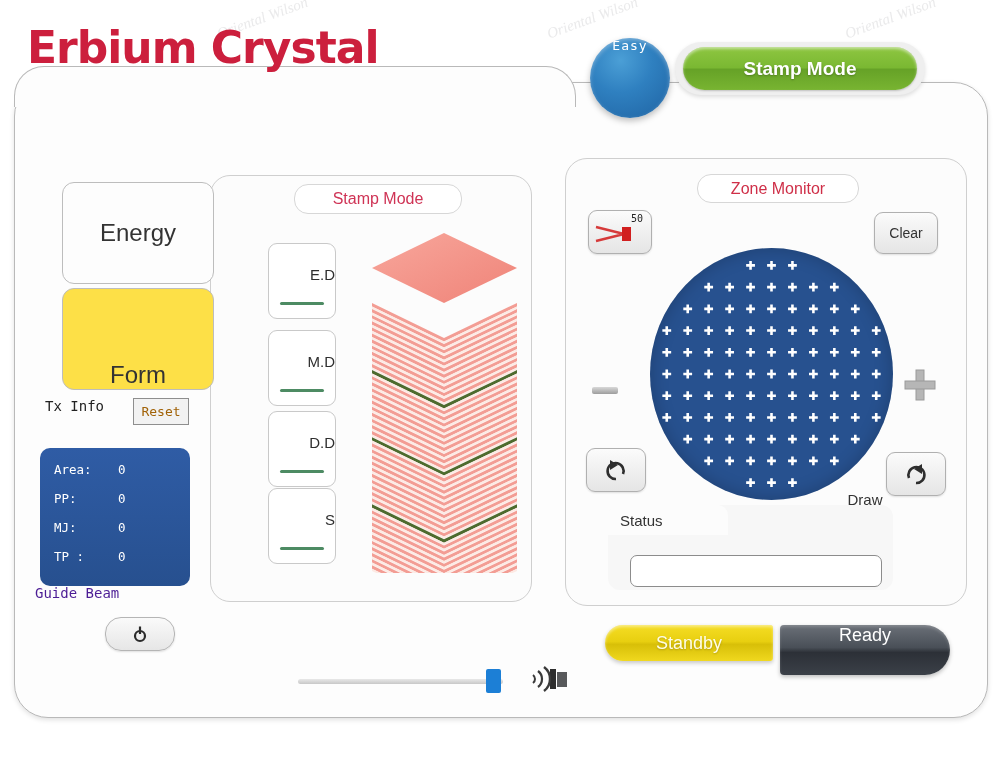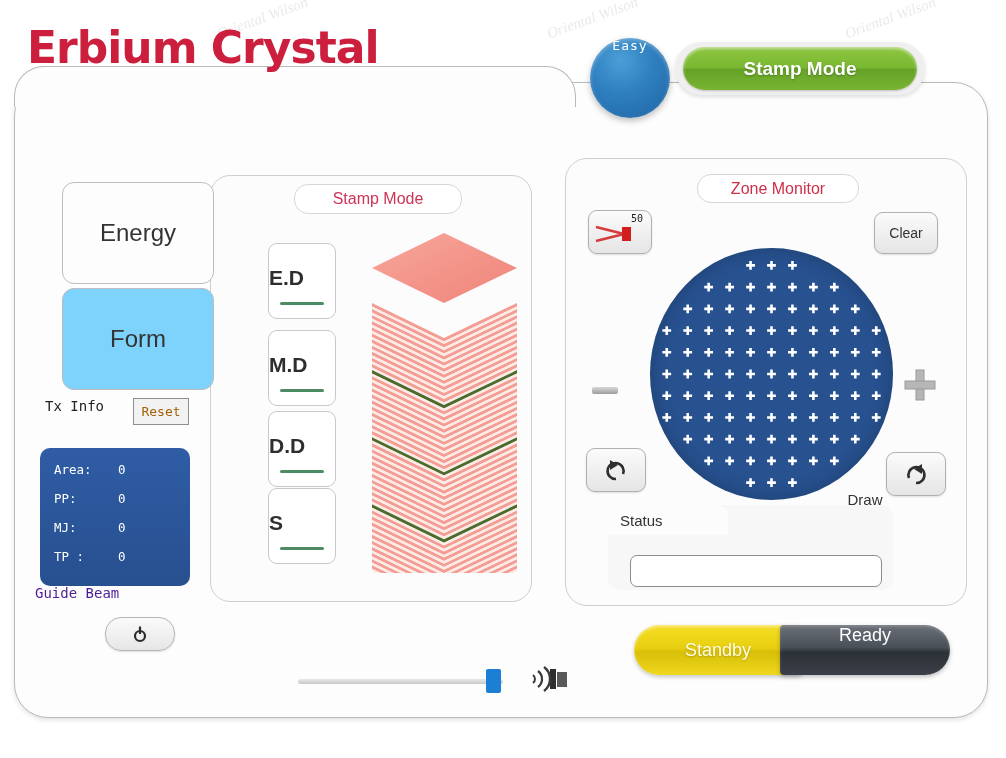--- a/index.html
+++ b/index.html
@@ -58,37 +58,37 @@
     background:#fcfcfc;border:1.5px solid #cfcfcf;border-radius:20px;
   }
   .tab-energy{
     position:absolute;left:62px;top:182px;width:150px;height:100px;z-index:14;
     background:#fdfdfd;border:1.5px solid #bdbdbd;border-radius:12px;
     display:flex;align-items:center;justify-content:center;
     font-size:24px;color:#333;
   }
   .tab-form{
     position:absolute;left:62px;top:288px;width:150px;height:100px;z-index:13;
-    background:#7dd3fc;border:1.5px solid #bdbdbd;border-radius:12px;
-    display:flex;align-items:center;justify-content:center;
+    background:#fde047;border:1.5px solid #bdbdbd;border-radius:12px;
+    display:flex;align-items:flex-end;justify-content:center;
     font-size:24px;color:#333;
   }
   .stamp-mode-pill{
     position:absolute;left:294px;top:184px;width:166px;height:28px;z-index:16;
     background:#fff;border:1.3px solid #d7d7d7;border-radius:14px;
     display:flex;align-items:center;justify-content:center;
     font-size:16px;color:#cf3355;
   }
   .mode-btn{
     position:absolute;left:268px;width:66px;height:74px;z-index:16;
     background:#fff;border:1.3px solid #c9c9c9;border-radius:9px;
   }
   .mode-btn .lbl{
-    position:absolute;left:0;right:0;top:22px;text-align:left;
-    font-size:21px;font-weight:bold;color:#2e2e2e;
+    position:absolute;left:0;right:0;top:22px;text-align:right;
+    font-size:15px;font-weight:normal;color:#2e2e2e;
   }
   .mode-btn .bar{
     position:absolute;left:11px;right:11px;bottom:13px;height:3.5px;
     background:#4d8b63;border-radius:2px;
   }
   
   .stack{position:absolute;left:367px;top:228px;width:155px;height:345px;z-index:15;}
   
   .tx-label{
     position:absolute;left:45px;top:398px;z-index:14;
@@ -167,21 +167,21 @@
   .draw-tab{
     position:absolute;left:830px;top:485px;width:70px;height:28px;z-index:15;
     display:flex;align-items:center;justify-content:center;font-size:15px;color:#333;
   }
   .status-input{
     position:absolute;left:630px;top:555px;width:250px;height:30px;z-index:16;
     background:#fff;border:1.4px solid #8c8c8c;border-radius:7px;
   }
   
   .standby{
-    position:absolute;left:634px;top:625px;width:168px;height:50px;z-index:24;
+    position:absolute;left:605px;top:625px;width:168px;height:36px;z-index:24;
     border-radius:25px 4px 4px 25px;
     background:linear-gradient(to bottom,#f5dd24 0%,#e8cf10 46%,#d8bf08 54%,#f0d81e 100%);
     box-shadow:0 2px 4px rgba(0,0,0,.22),inset 0 2px 3px rgba(255,255,255,.45);
     display:flex;align-items:center;justify-content:center;
     color:#fffde6;font-size:18px;text-shadow:0 1px 2px rgba(0,0,0,.2);
   }
   .ready{
     position:absolute;left:780px;top:625px;width:170px;height:50px;z-index:24;
     border-radius:4px 25px 25px 4px;
     background:linear-gradient(to bottom,#6b7078 0%,#494f57 45%,#2c3037 55%,#3b4048 100%);

